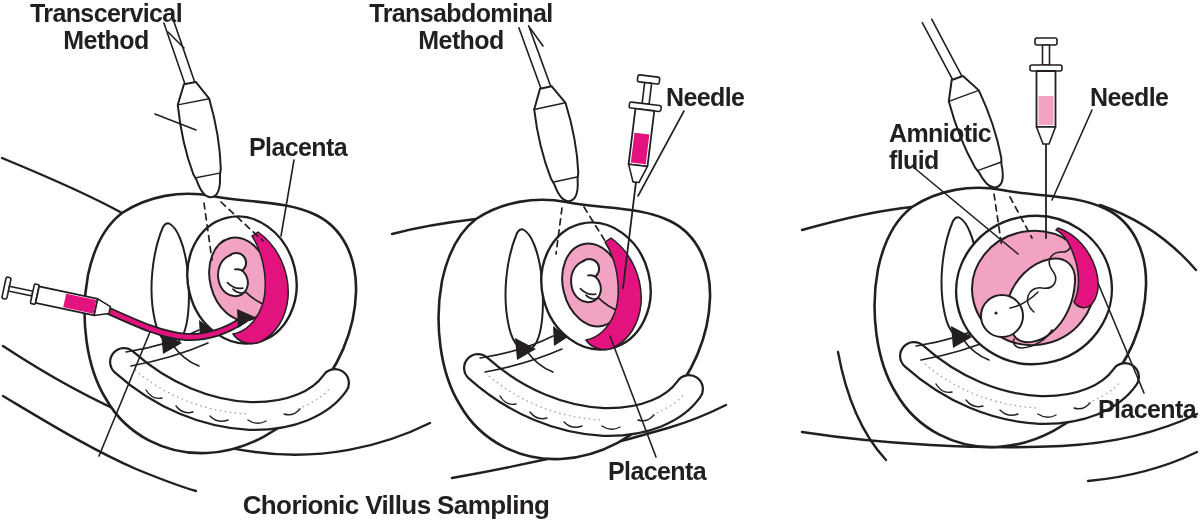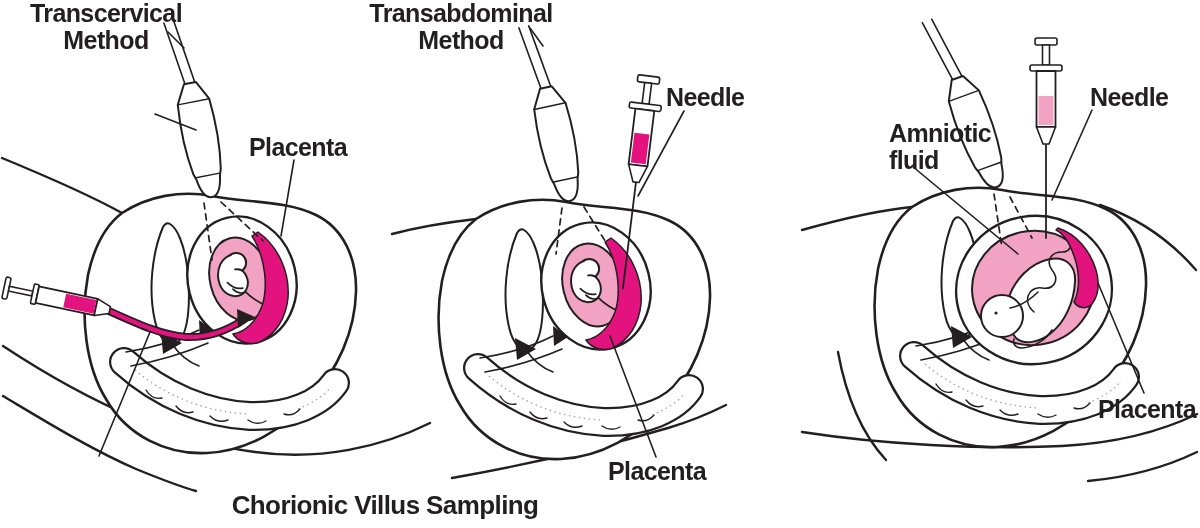--- a/index.html
+++ b/index.html
@@ -184,15 +184,15 @@
 
   <div class="lbl" style="left:608px;top:458px;">Placenta</div>
 
   <div class="lbl" style="left:845px;top:120px;margin-left:44px;">Amniotic
 fluid</div>
 
   <div class="lbl" style="left:1090px;top:84px;">Needle</div>
 
   <div class="lbl" style="left:1098px;top:396px;">Placenta</div>
 
-  <div class="lbl cap ctr" style="left:175px;top:492px;width:420px;text-align:center;">Chorionic Villus Sampling</div>
+  <div class="lbl cap ctr" style="left:186px;top:492px;width:420px;text-align:center;">Chorionic Villus Sampling</div>
 
 </div>
 
 </body></html>

